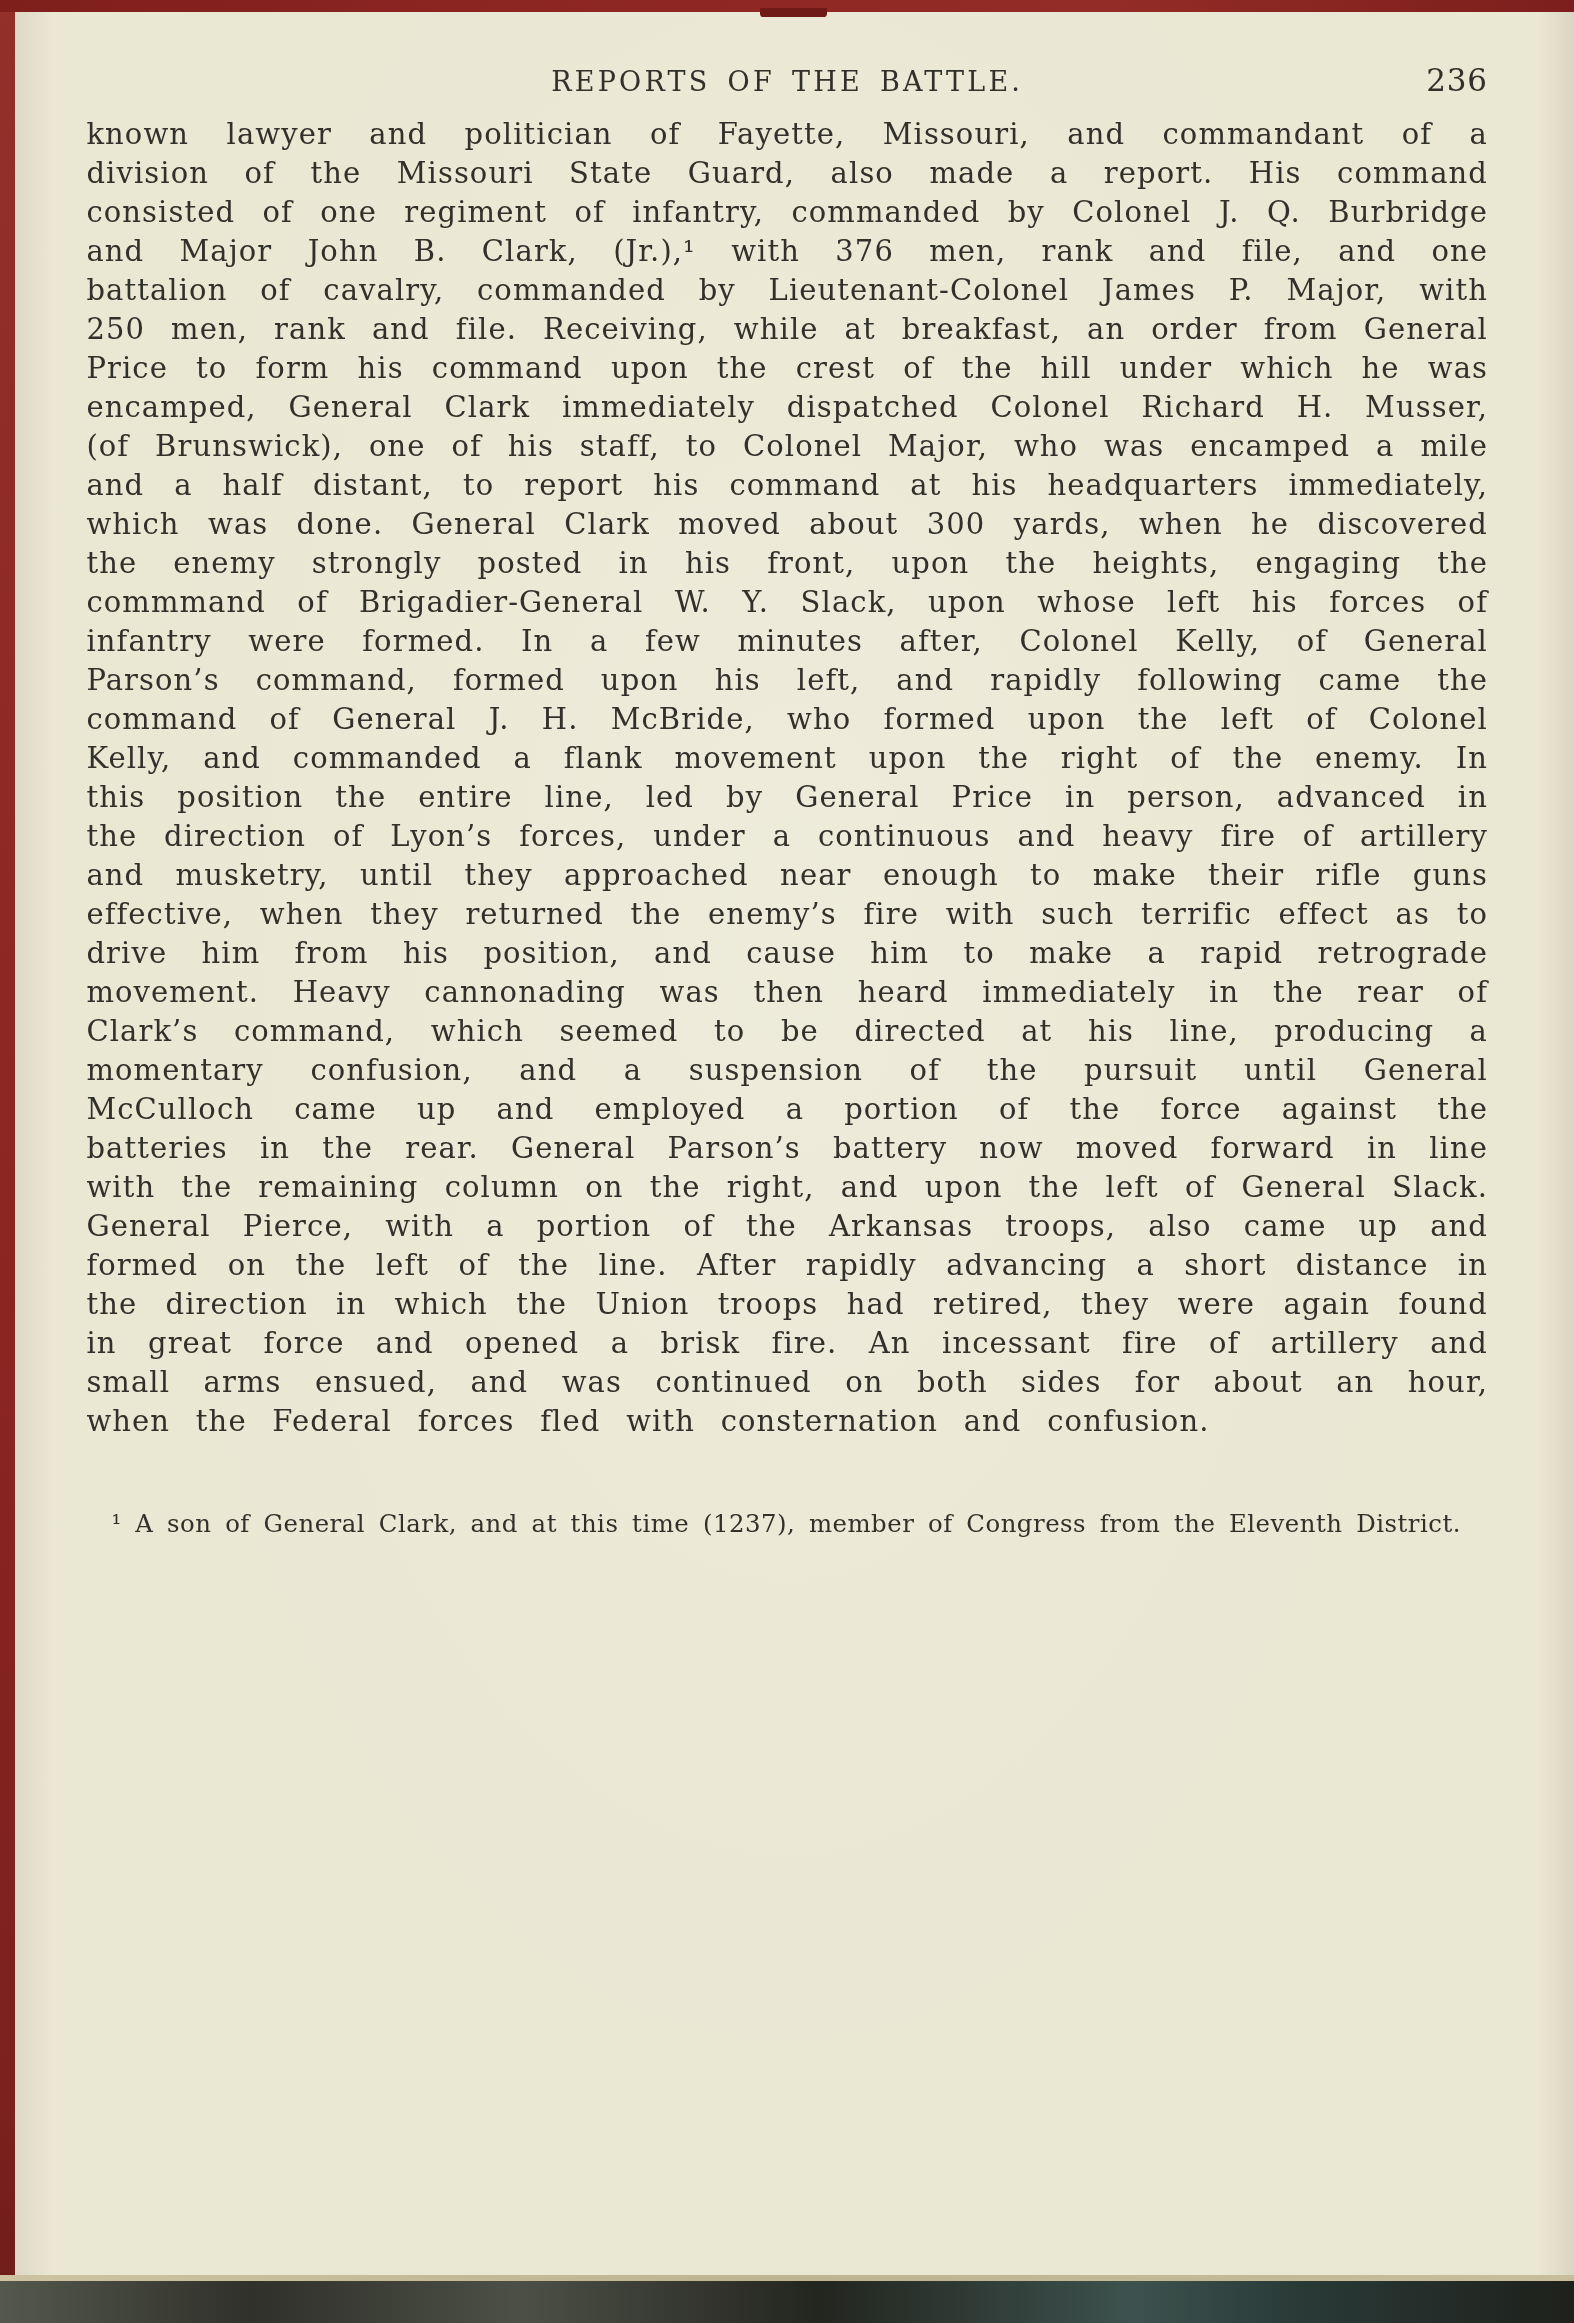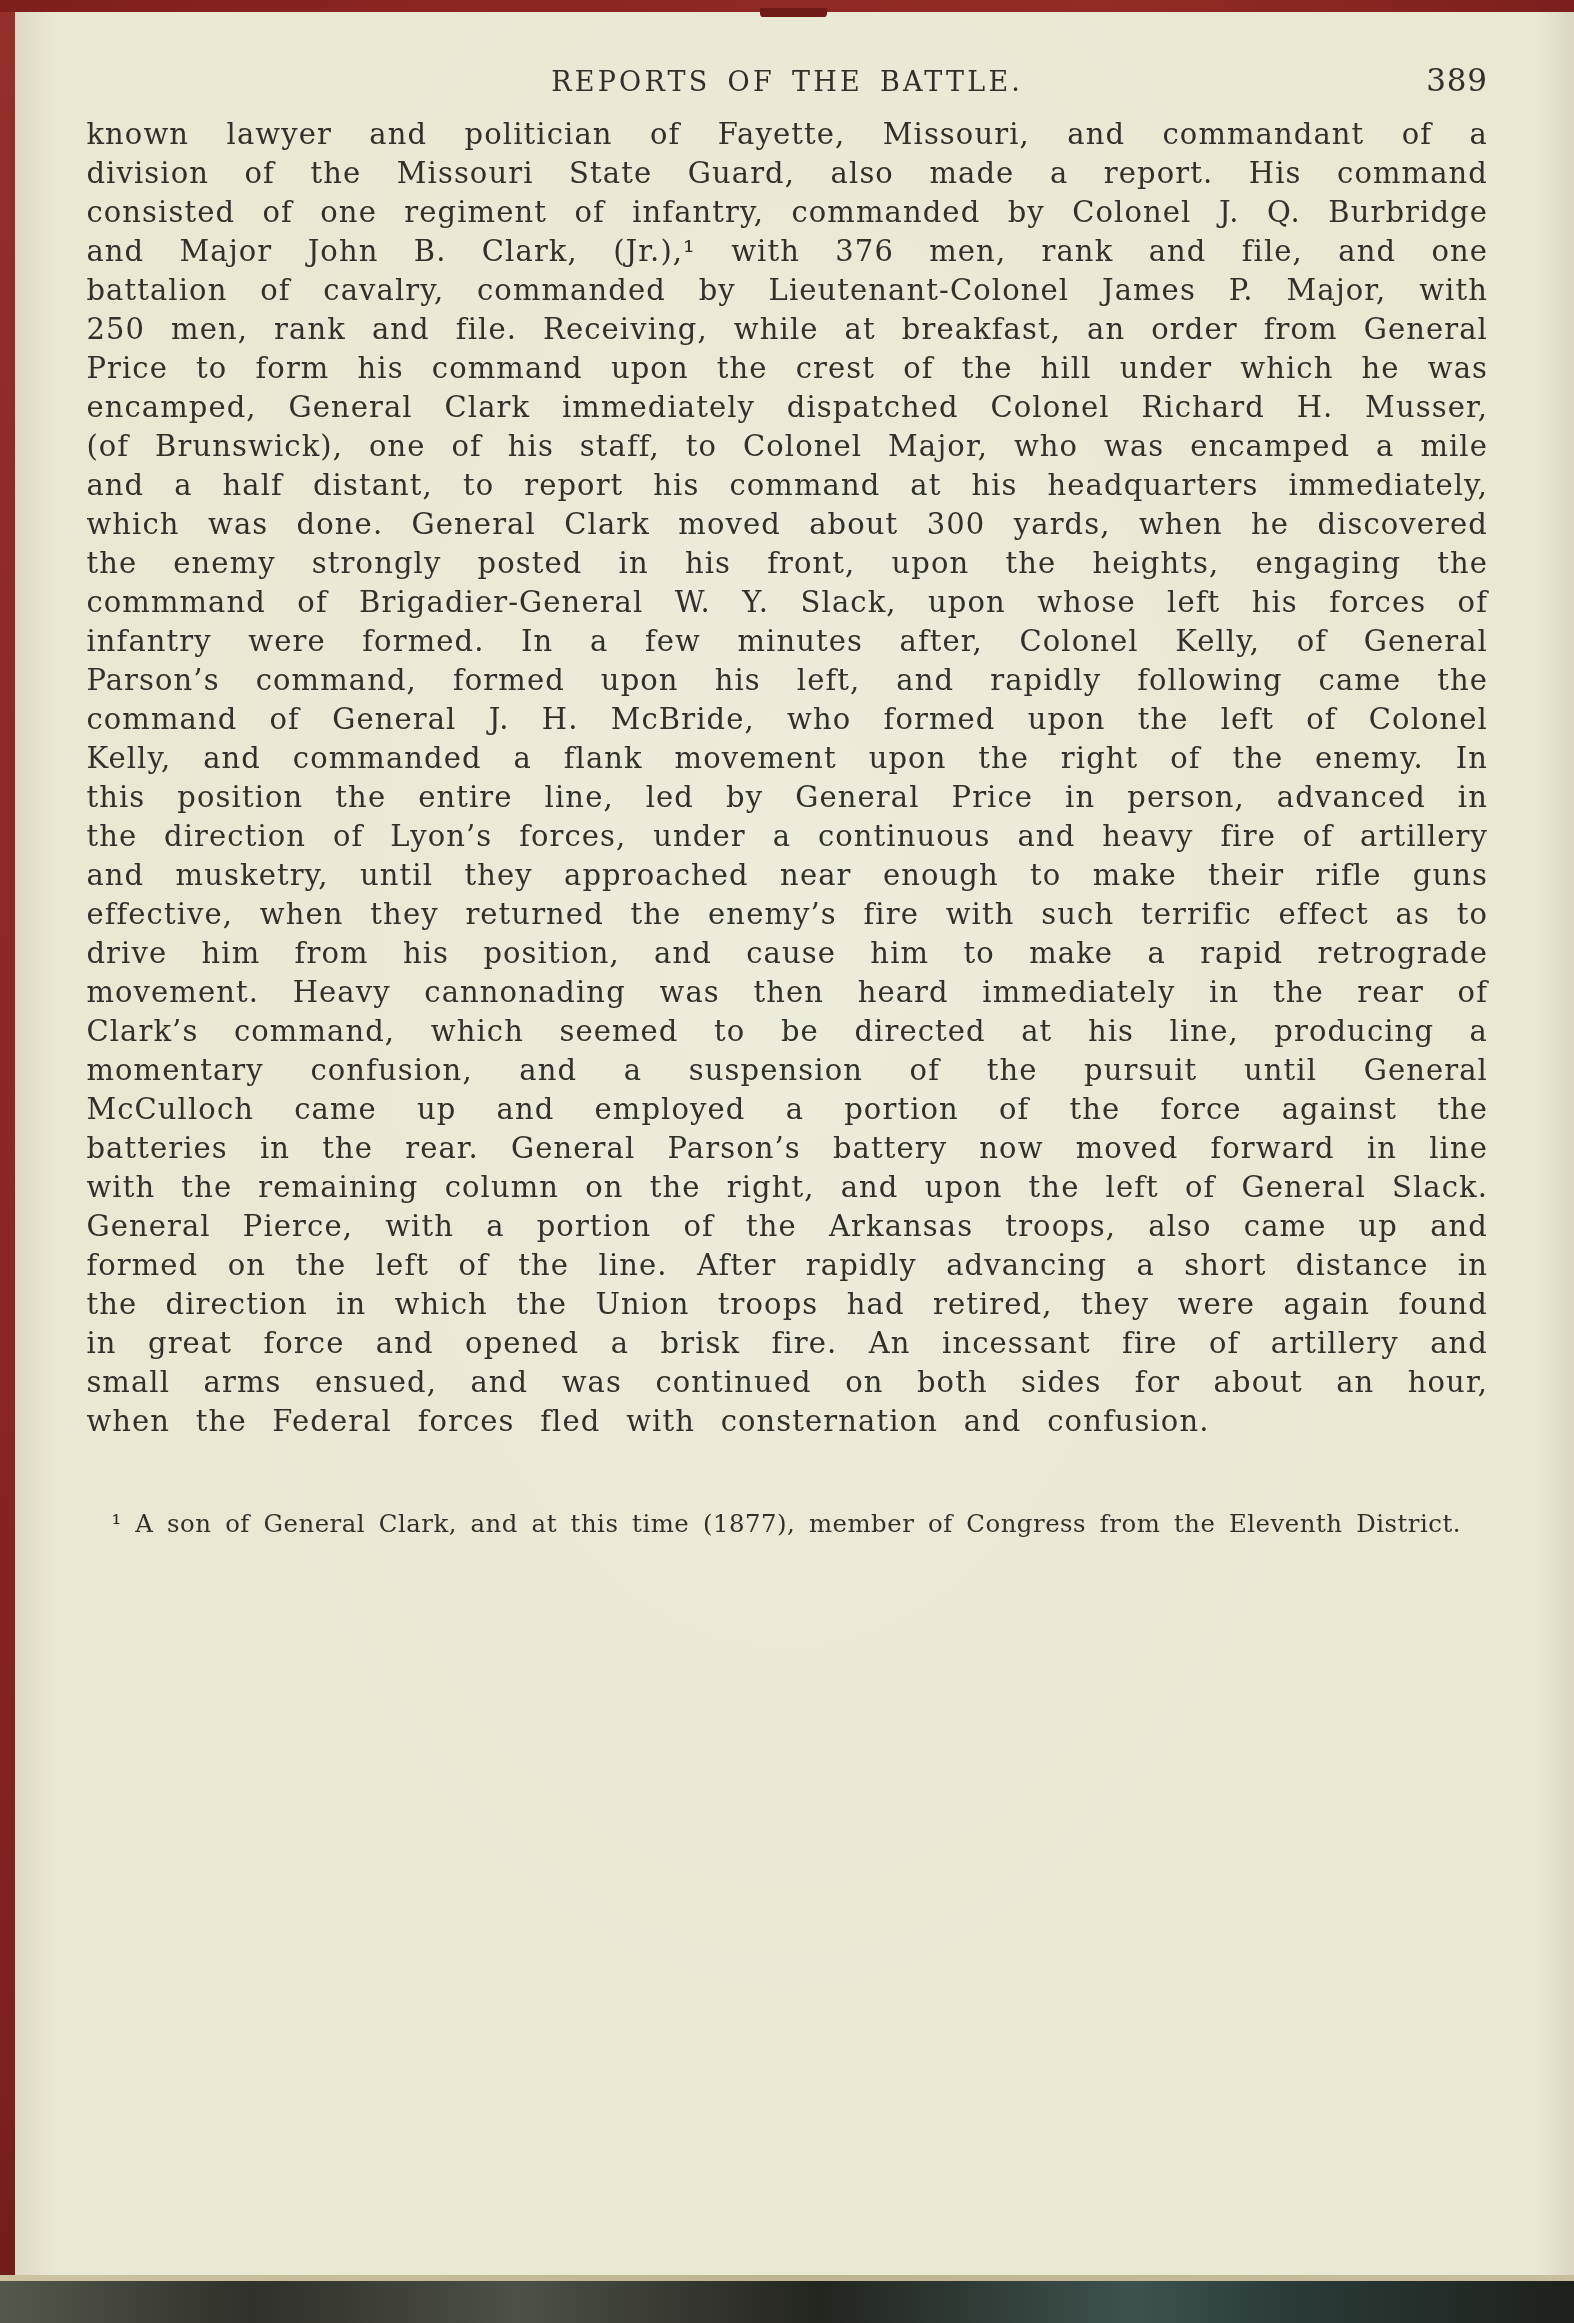--- a/index.html
+++ b/index.html
@@ -121,25 +121,25 @@
 
 <div class="paper-vignette"></div>
 
 <div class="edge-top"></div>
 <div class="edge-left"></div>
 
 <div class="page-inner">
 
   <div class="header">
     <span class="running-title">REPORTS OF THE BATTLE.</span>
-    <span class="page-number">389</span>
+    <span class="page-number">236</span>
   </div>
 
   <div class="body-text">
     <p class="para">known lawyer and politician of Fayette, Missouri, and commandant of a division of the Missouri State Guard, also made a report.  His command consisted of one regiment of infantry, commanded by Colonel J. Q. Burbridge and Major John B. Clark, (Jr.),¹ with 376 men, rank and file, and one battalion of cavalry, commanded by Lieutenant-Colonel James P. Major, with 250 men, rank and file.  Receiving, while at breakfast, an order from General Price to form his command upon the crest of the hill under which he was encamped, General Clark immediately dispatched Colonel Richard H. Musser, (of Brunswick), one of his staff, to Colonel Major, who was encamped a mile and a half distant, to report his command at his headquarters immediately, which was done.  General Clark moved about 300 yards, when he discovered the enemy strongly posted in his front, upon the heights, engaging the commmand of Brigadier-General W. Y. Slack, upon whose left his forces of infantry were formed.  In a few minutes after, Colonel Kelly, of General Parson’s command, formed upon his left, and rapidly following came the command of General J. H. McBride, who formed upon the left of Colonel Kelly, and commanded a flank movement upon the right of the enemy.  In this position the entire line, led by General Price in person, advanced in the direction of Lyon’s forces, under a continuous and heavy fire of artillery and musketry, until they approached near enough to make their rifle guns effective, when they returned the enemy’s fire with such terrific effect as to drive him from his position, and cause him to make a rapid retrograde movement.  Heavy cannonading was then heard immediately in the rear of Clark’s command, which seemed to be directed at his line, producing a momentary confusion, and a suspension of the pursuit until General McCulloch came up and employed a portion of the force against the batteries in the rear.  General Parson’s battery now moved forward in line with the remaining column on the right, and upon the left of General Slack.  General Pierce, with a portion of the Arkansas troops, also came up and formed on the left of the line.  After rapidly advancing a short distance in the direction in which the Union troops had retired, they were again found in great force and opened a brisk fire.  An incessant fire of artillery and small arms ensued, and was continued on both sides for about an hour, when the Federal forces fled with consternation and confusion.</p>
   </div>
 
-  <div class="footnote">¹ A son of General Clark, and at this time (1877), member of Congress from the Eleventh District.</div>
+  <div class="footnote">¹ A son of General Clark, and at this time (1237), member of Congress from the Eleventh District.</div>
 
 </div>
 
 <div class="edge-bottom"></div>
 
 
 </body></html>

